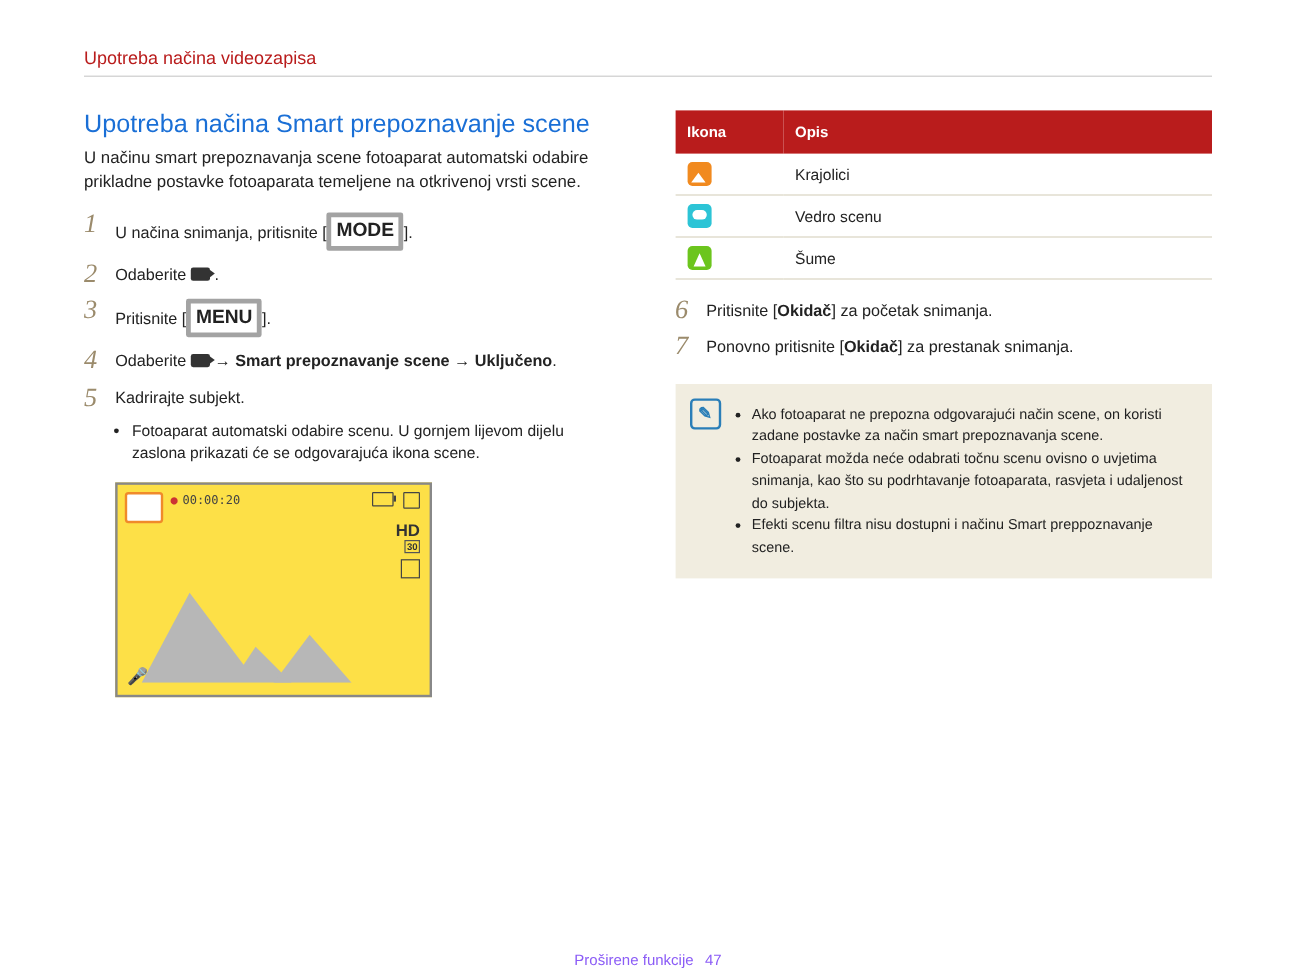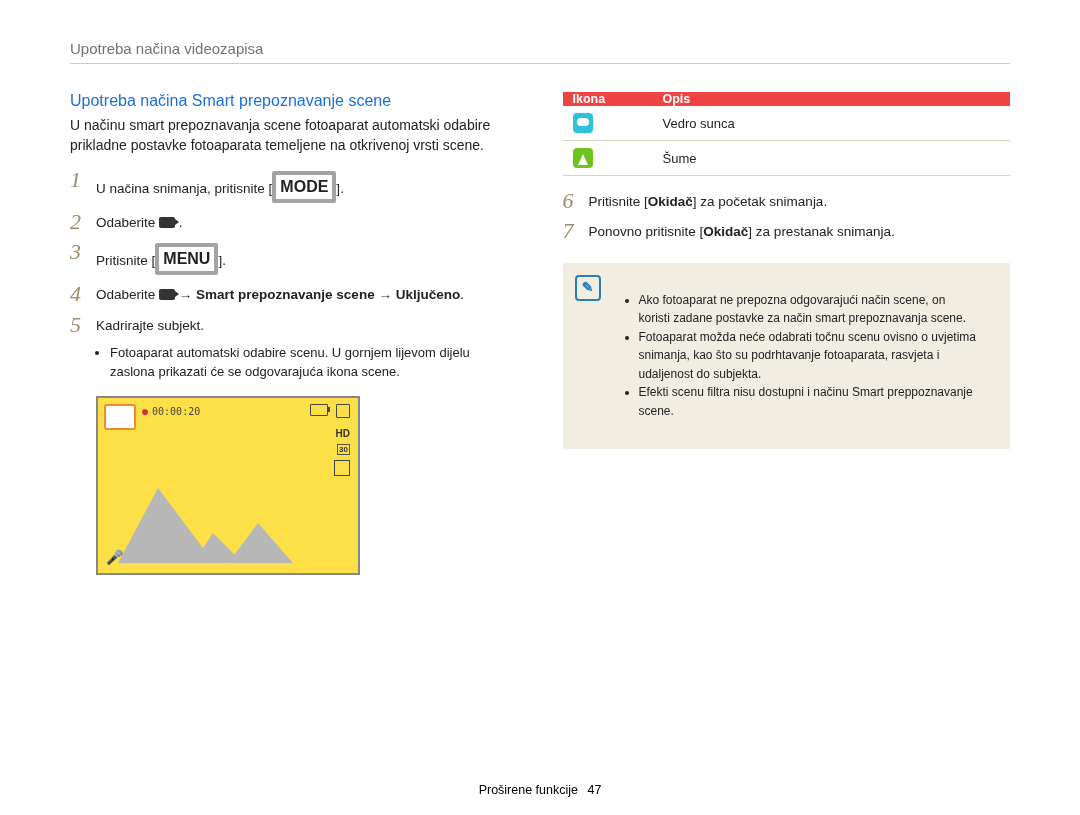--- a/index.html
+++ b/index.html
@@ -1,58 +1,58 @@
 <!DOCTYPE html>
 <html><head>
 <meta charset="utf-8">
 <style>
 html,body{margin:0;padding:0;background:#fff;font-family:Arial,Helvetica,sans-serif;color:#222}
 .page{width:1080px;height:815px;position:relative;box-sizing:border-box;padding:40px 70px 0 70px}
-.chapter{font-size:15px;color:#737373;border-bottom:1px solid #ccc;padding-bottom:6px;margin-bottom:28px}
+.chapter{font-size:15px;color:#b91c1c;border-bottom:1px solid #ccc;padding-bottom:6px;margin-bottom:28px}
 .cols{display:flex;gap:45px}
 .col{flex:1;min-width:0}
-h2.title{font-size:16px;font-weight:400;color:#1a6fd6;margin:0 0 6px 0}
+h2.title{font-size:21px;font-weight:400;color:#1a6fd6;margin:0 0 6px 0}
 .intro{font-size:14px;line-height:1.4;margin:0 0 14px 0}
 .steps{padding:0;margin:0}
 .step{display:flex;align-items:flex-start;margin:8px 0}
 .step .num{font-style:italic;font-family:Georgia,serif;font-size:22px;color:#9b8b6c;width:26px;flex-shrink:0;line-height:1}
 .step .txt{font-size:13.5px;line-height:1.5;padding-top:2px}
 .boxlbl{border:4px solid #a3a3a3;border-radius:2px;padding:0 4px;font-size:16px;display:inline-block;vertical-align:1px;font-weight:600}
 .vid-ic{display:inline-block;width:16px;height:11px;background:#333;border-radius:2px;vertical-align:-1px;position:relative}
 .vid-ic:after{content:"";position:absolute;right:-4px;top:2px;border-left:4px solid #333;border-top:3px solid transparent;border-bottom:3px solid transparent}
 .sub{margin:4px 0 0 26px;font-size:13px;line-height:1.45}
 .sub ul{margin:2px 0 0 0;padding-left:14px}
 .lcd{margin:14px 0 0 26px;width:260px;height:175px;border:2px solid #888;background:#fde047;position:relative}
 .lcd .rec{position:absolute;top:6px;left:6px;width:28px;height:22px;border:2px solid #f08a2a;border-radius:3px;background:#fff}
 .lcd .time{position:absolute;top:8px;left:44px;font-family:monospace;font-size:10px;color:#444}
 .lcd .time:before{content:"●";color:#c33;margin-right:4px}
 .lcd .batt{position:absolute;top:6px;right:30px;width:16px;height:10px;border:1.5px solid #444;border-radius:1px}
 .lcd .batt:after{content:"";position:absolute;right:-3px;top:2px;width:2px;height:5px;background:#444}
 .lcd .sd{position:absolute;top:6px;right:8px;width:12px;height:12px;border:1.5px solid #444;border-radius:1px}
-.lcd .hd{position:absolute;top:30px;right:8px;font-size:10px;font-weight:bold;color:#333}
+.lcd .hd{position:absolute;top:30px;right:8px;font-size:14px;font-weight:bold;color:#333}
 .lcd .fps{position:absolute;top:46px;right:8px;font-size:8px;font-weight:bold;color:#333;border:1px solid #555;padding:0 1px}
 .lcd .meter{position:absolute;top:62px;right:8px;width:14px;height:14px;border:1.5px solid #444}
 .lcd .mnt{position:absolute;bottom:10px;left:20px}
 .lcd .mic{position:absolute;bottom:8px;left:8px;font-size:14px;color:#333}
 .tbl{width:100%;border-collapse:collapse;font-size:13px}
-.tbl th{background:#ef4444;color:#fff;text-align:left;font-weight:600;padding:0 10px;font-size:12.5px}
+.tbl th{background:#b91c1c;color:#fff;text-align:left;font-weight:600;padding:11px 10px;font-size:12.5px}
 .tbl td{border-bottom:1px solid #d9d4c2;padding:7px 10px}
 .ic{display:inline-block;width:20px;height:20px;border-radius:4px;position:relative;vertical-align:middle}
 .ic-land{background:#f18a1f}
 .ic-land:after{content:"";position:absolute;bottom:3px;left:3px;border-left:6px solid transparent;border-right:6px solid transparent;border-bottom:8px solid #fff}
 .ic-sun{background:#f3a23a}
 .ic-sun:after{content:"";position:absolute;bottom:2px;left:3px;width:14px;height:7px;border-radius:14px 14px 0 0;background:#fff}
 .ic-sky{background:#2cc4d6}
 .ic-sky:after{content:"";position:absolute;top:5px;left:4px;width:12px;height:8px;border-radius:4px;background:#fff}
 .ic-for{background:#6cc51d}
 .ic-for:after{content:"";position:absolute;bottom:3px;left:5px;border-left:5px solid transparent;border-right:5px solid transparent;border-bottom:11px solid #fff}
 .note{margin-top:20px;background:#f1ede0;padding:12px 14px 12px 46px;position:relative;font-size:12px;line-height:1.55}
 .note .nicon{position:absolute;left:12px;top:12px;width:22px;height:22px;border:2px solid #2a7eb8;border-radius:4px;color:#2a7eb8;text-align:center;line-height:20px;font-weight:bold;font-size:14px}
-.note ul{margin:16px;padding-left:14px}
-.footer{position:absolute;bottom:18px;left:0;width:100%;text-align:center;font-size:12.5px;color:#000000}
+.note ul{margin:4px;padding-left:14px}
+.footer{position:absolute;bottom:8px;left:0;width:100%;text-align:center;font-size:12.5px;color:#8b5cf6}
 .footer .pg{margin-left:6px}
 </style>
 </head>
 <body>
 
 <div class="page">
   <div class="chapter">Upotreba načina videozapisa</div>
 
   <div class="cols">
 
@@ -119,22 +119,26 @@
     <div class="col">
       <table class="tbl">
         <thead>
           <tr>
             <th style="width:70px">Ikona</th>
             <th>Opis</th>
           </tr>
         </thead>
         <tbody>
           <tr>
+            <td><span class="ic ic-land"></span></td>
+            <td>Krajolici</td>
+          </tr>
+          <tr>
             <td><span class="ic ic-sky"></span></td>
-            <td>Vedro sunca</td>
+            <td>Vedro scenu</td>
           </tr>
           <tr>
             <td><span class="ic ic-for"></span></td>
             <td>Šume</td>
           </tr>
         </tbody>
       </table>
 
       <div class="steps" style="margin-top:14px">
         <div class="step">

